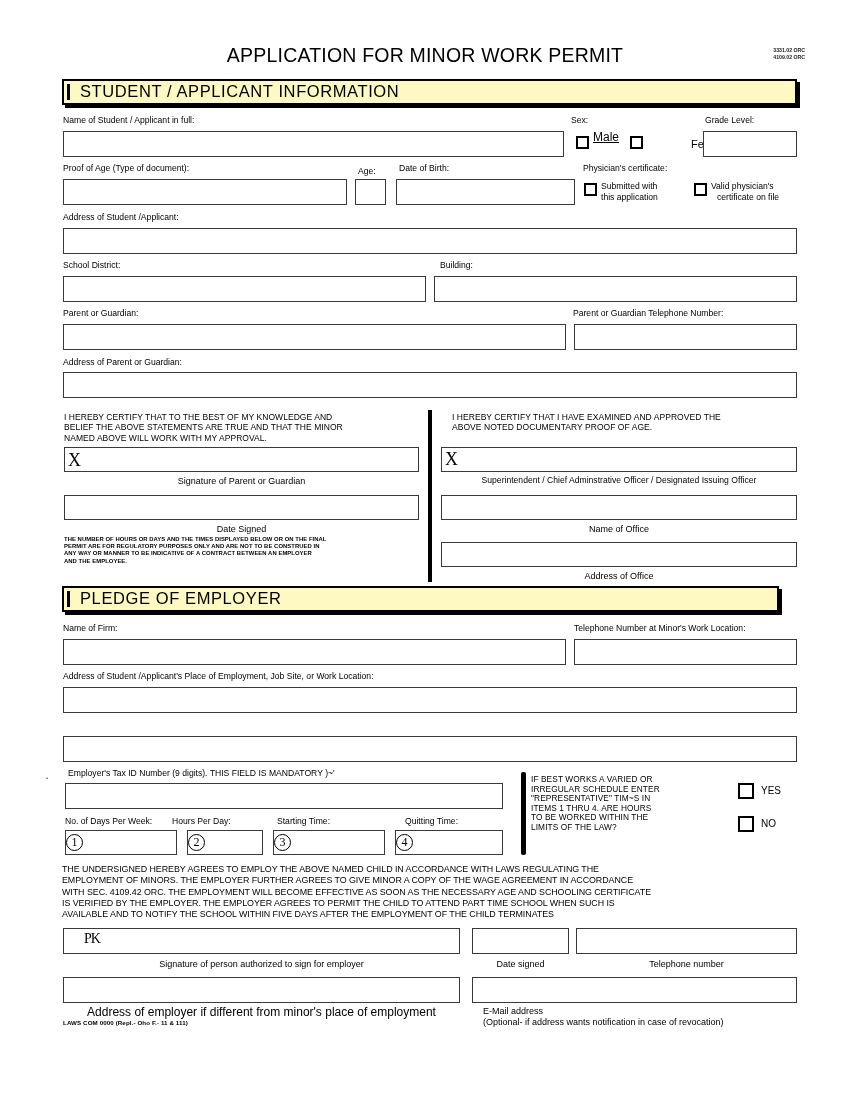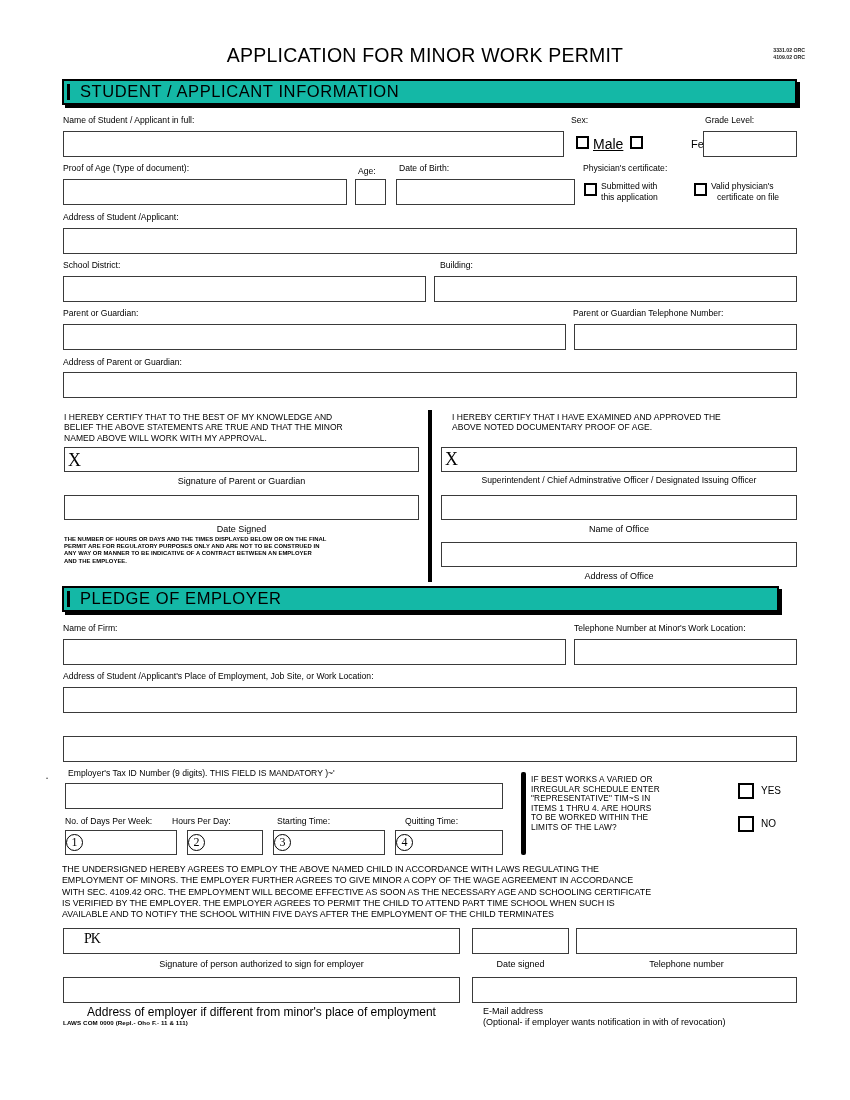--- a/index.html
+++ b/index.html
@@ -39,21 +39,21 @@
     line-height: 7px;
     font-weight: bold;
     text-align: left;
     color: #1a1a1a;
   }
 
   
   .section-bar {
     position: absolute;
     border: 2.2px solid #000;
-    background: #14b8a6;
+    background: #fef9c3;
     box-sizing: border-box;
     box-shadow: 3px 3px 0 0 #000;
     text-align: right;
   }
   .section-bar .bar-tick {
     position: absolute;
     left: 3px; top: 3px; bottom: 3px;
     width: 3px;
     background: #000;
   }
@@ -194,21 +194,21 @@
   <div class="section-bar" style="left:62px; top:79px; width:735px; height:26px;">
     <div class="bar-tick"></div>
     <div class="bar-label">STUDENT / APPLICANT INFORMATION</div>
   </div>
 
   <div class="lbl" style="left:63px; top:115px;">Name of Student / Applicant in full:</div>
   <div class="box" style="left:63px; top:131px; width:501px; height:26px;"></div>
 
   <div class="lbl" style="left:571px; top:115px;">Sex:</div>
   <div class="cbx" style="left:576px; top:136px;"></div>
-  <div class="lbl" style="left:593px; top:139px; font-size:14px;text-decoration:underline;">Male</div>
+  <div class="lbl" style="left:593px; top:132px; font-size:12px;text-decoration:underline;">Male</div>
   <div class="cbx" style="left:630px; top:136px;"></div>
   <div class="lbl" style="left:647px; top:139px; font-size:11px;margin-left:44px;">Female</div>
 
   <div class="lbl" style="left:705px; top:115px;">Grade Level:</div>
   <div class="box" style="left:703px; top:131px; width:94px; height:26px;"></div>
 
   <div class="lbl" style="left:63px; top:163px;">Proof of Age (Type of document):</div>
   <div class="box" style="left:63px; top:179px; width:284px; height:26px;"></div>
 
   <div class="lbl" style="left:358px; top:166px;">Age:</div>
@@ -346,17 +346,17 @@
   <div class="lbl-c" style="left:472px; top:959px; width:97px; font-size:9px;">Date signed</div>
 
   <div class="box" style="left:576px; top:928px; width:221px; height:26px;"></div>
   <div class="lbl-c" style="left:576px; top:959px; width:221px; font-size:9px;">Telephone number</div>
 
   <div class="box" style="left:63px; top:977px; width:397px; height:26px;"></div>
   <div class="lbl-c" style="left:63px; top:1007px; width:397px; font-size:12px;">Address of employer if different from minor's place of employment</div>
 
   <div class="box" style="left:472px; top:977px; width:325px; height:26px;"></div>
   <div class="lbl" style="left:483px; top:1006px; font-size:9px;">E-Mail address</div>
-  <div class="lbl" style="left:483px; top:1017px; font-size:9px;">(Optional- if employer wants notification in with of revocation)</div>
+  <div class="lbl" style="left:483px; top:1017px; font-size:9px;">(Optional- if address wants notification in case of revocation)</div>
 
   <div class="footer-code" style="left:63px; top:1019px;">LAWS COM 0000 (Repl.- Oho F.- 11 &amp; 111)</div>
 
 </div>
 
 </body></html>

